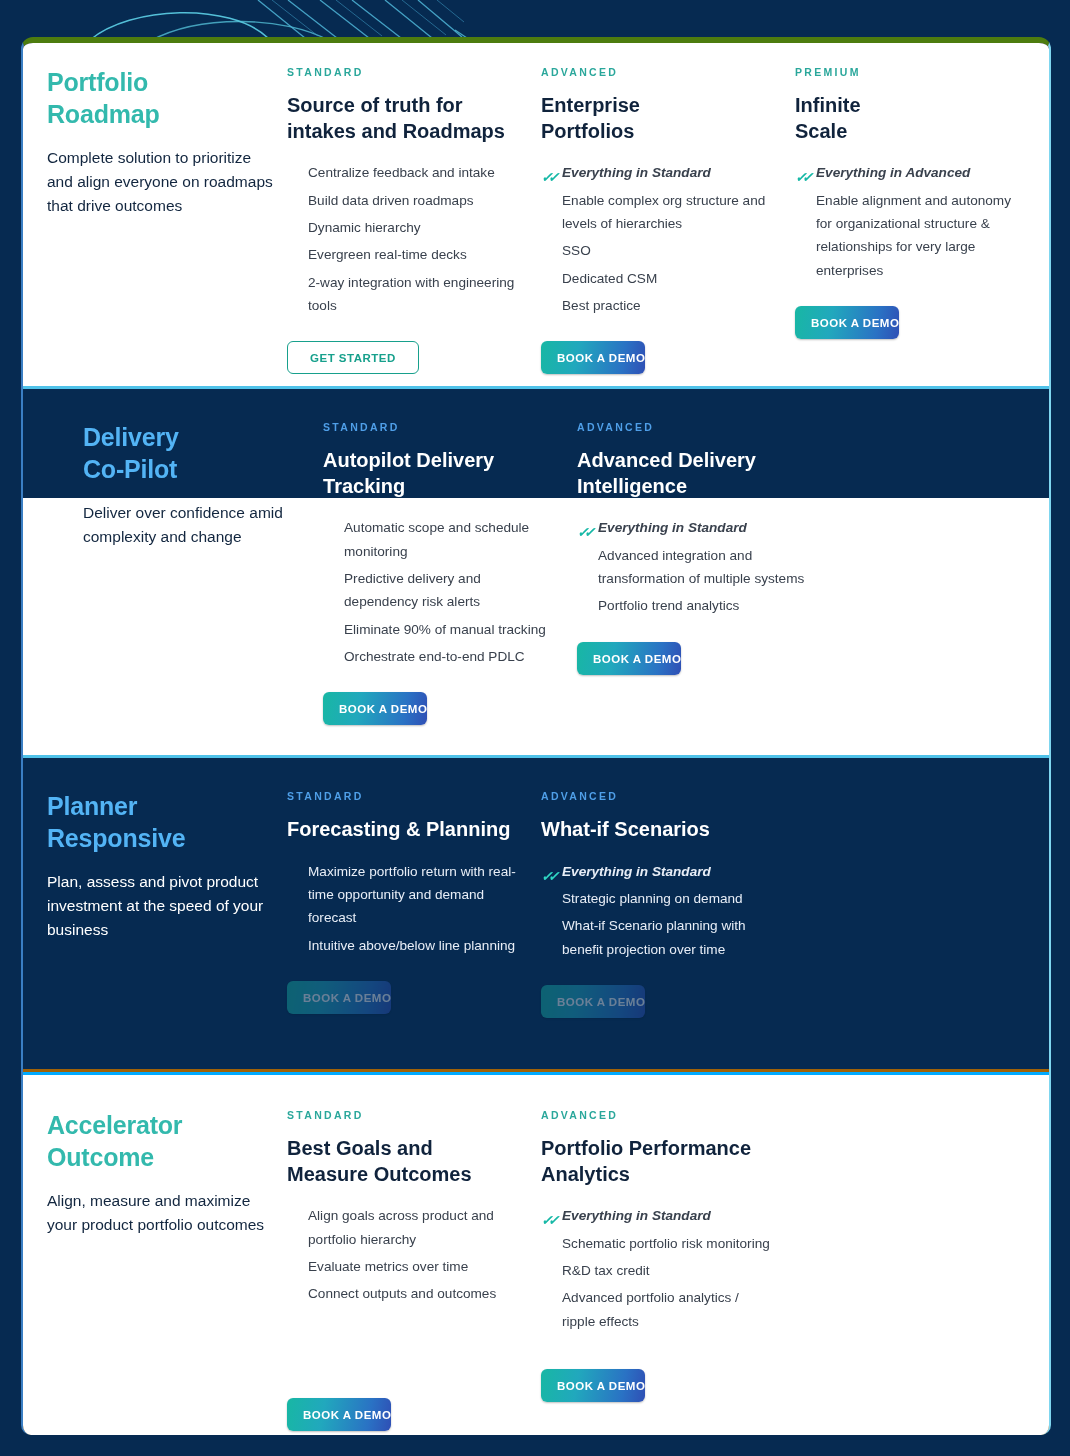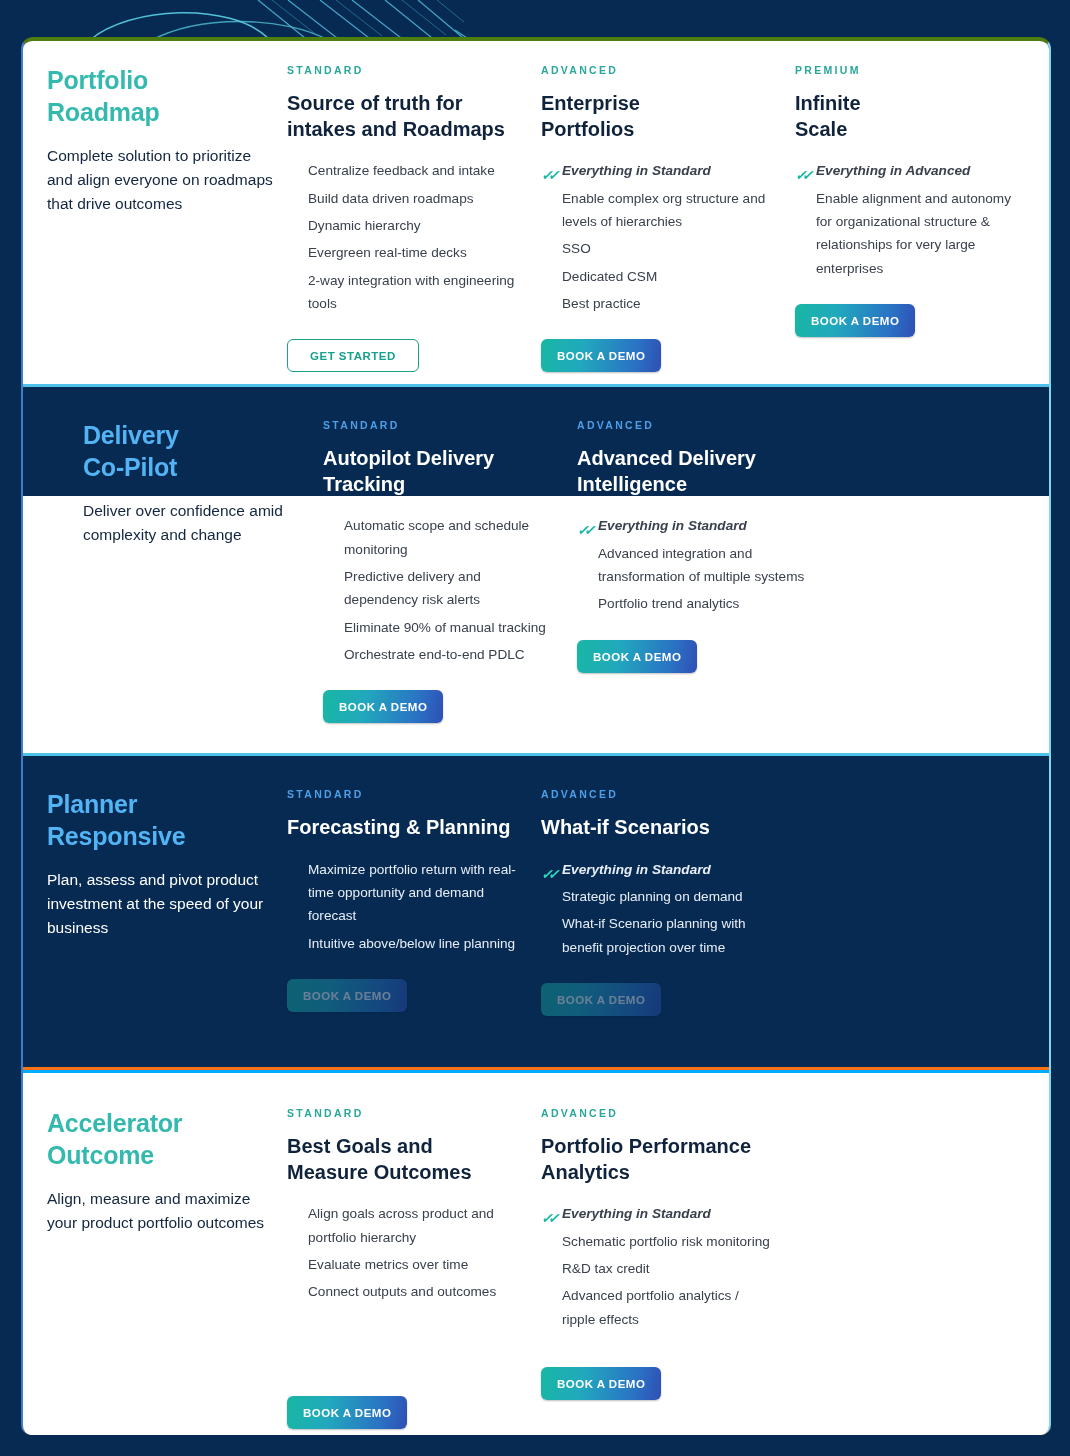--- a/index.html
+++ b/index.html
@@ -29,25 +29,25 @@
   }
 
   
   #card {
     position: absolute;
     left: 21px;
     top: 37px;
     width: 1030px;
     height: 1398px;
     border-radius: 12px 12px 10px 10px;
-    border-top: 4px solid #4d7c0f;
+    border-top: 6px solid #4d7c0f;
     border-left: 2px solid #3b7fc4;
     border-right: 2px solid #7fd6ef;
     overflow: hidden;
-    background: #f97316;
+    background: #a16207;
   }
 
   .navyband {
     position: absolute;
     left: 0;
     width: 100%;
     background: #062a51;
   }
 
   
@@ -117,21 +117,21 @@
   li.everything { font-style: italic; font-weight: bold; font-size: 12.6px; }
   li.everything .mk { top: 2px; }
   .chk { color: #16b8a6; font-size: 14px; line-height: 1; letter-spacing: -5px; }
 
   .btn {
     display: inline-block;
     margin-top: 20px;
     font-size: 11.5px;
     font-weight: bold;
     letter-spacing: 0.5px;
-    padding: 11px 16px 10px 16px;
+    padding: 11px 0 10px 16px;
     border-radius: 6px;
     text-align: center;
     white-space: nowrap;
   }
   .btn-grad {
     background: linear-gradient(100deg, #18b7a4 0%, #21a8bd 35%, #2a72c4 78%, #2f4fb5 100%);
     color: #ffffff;
     border: none;
     box-shadow: 0 1px 2px rgba(0,0,0,0.25);
   }

